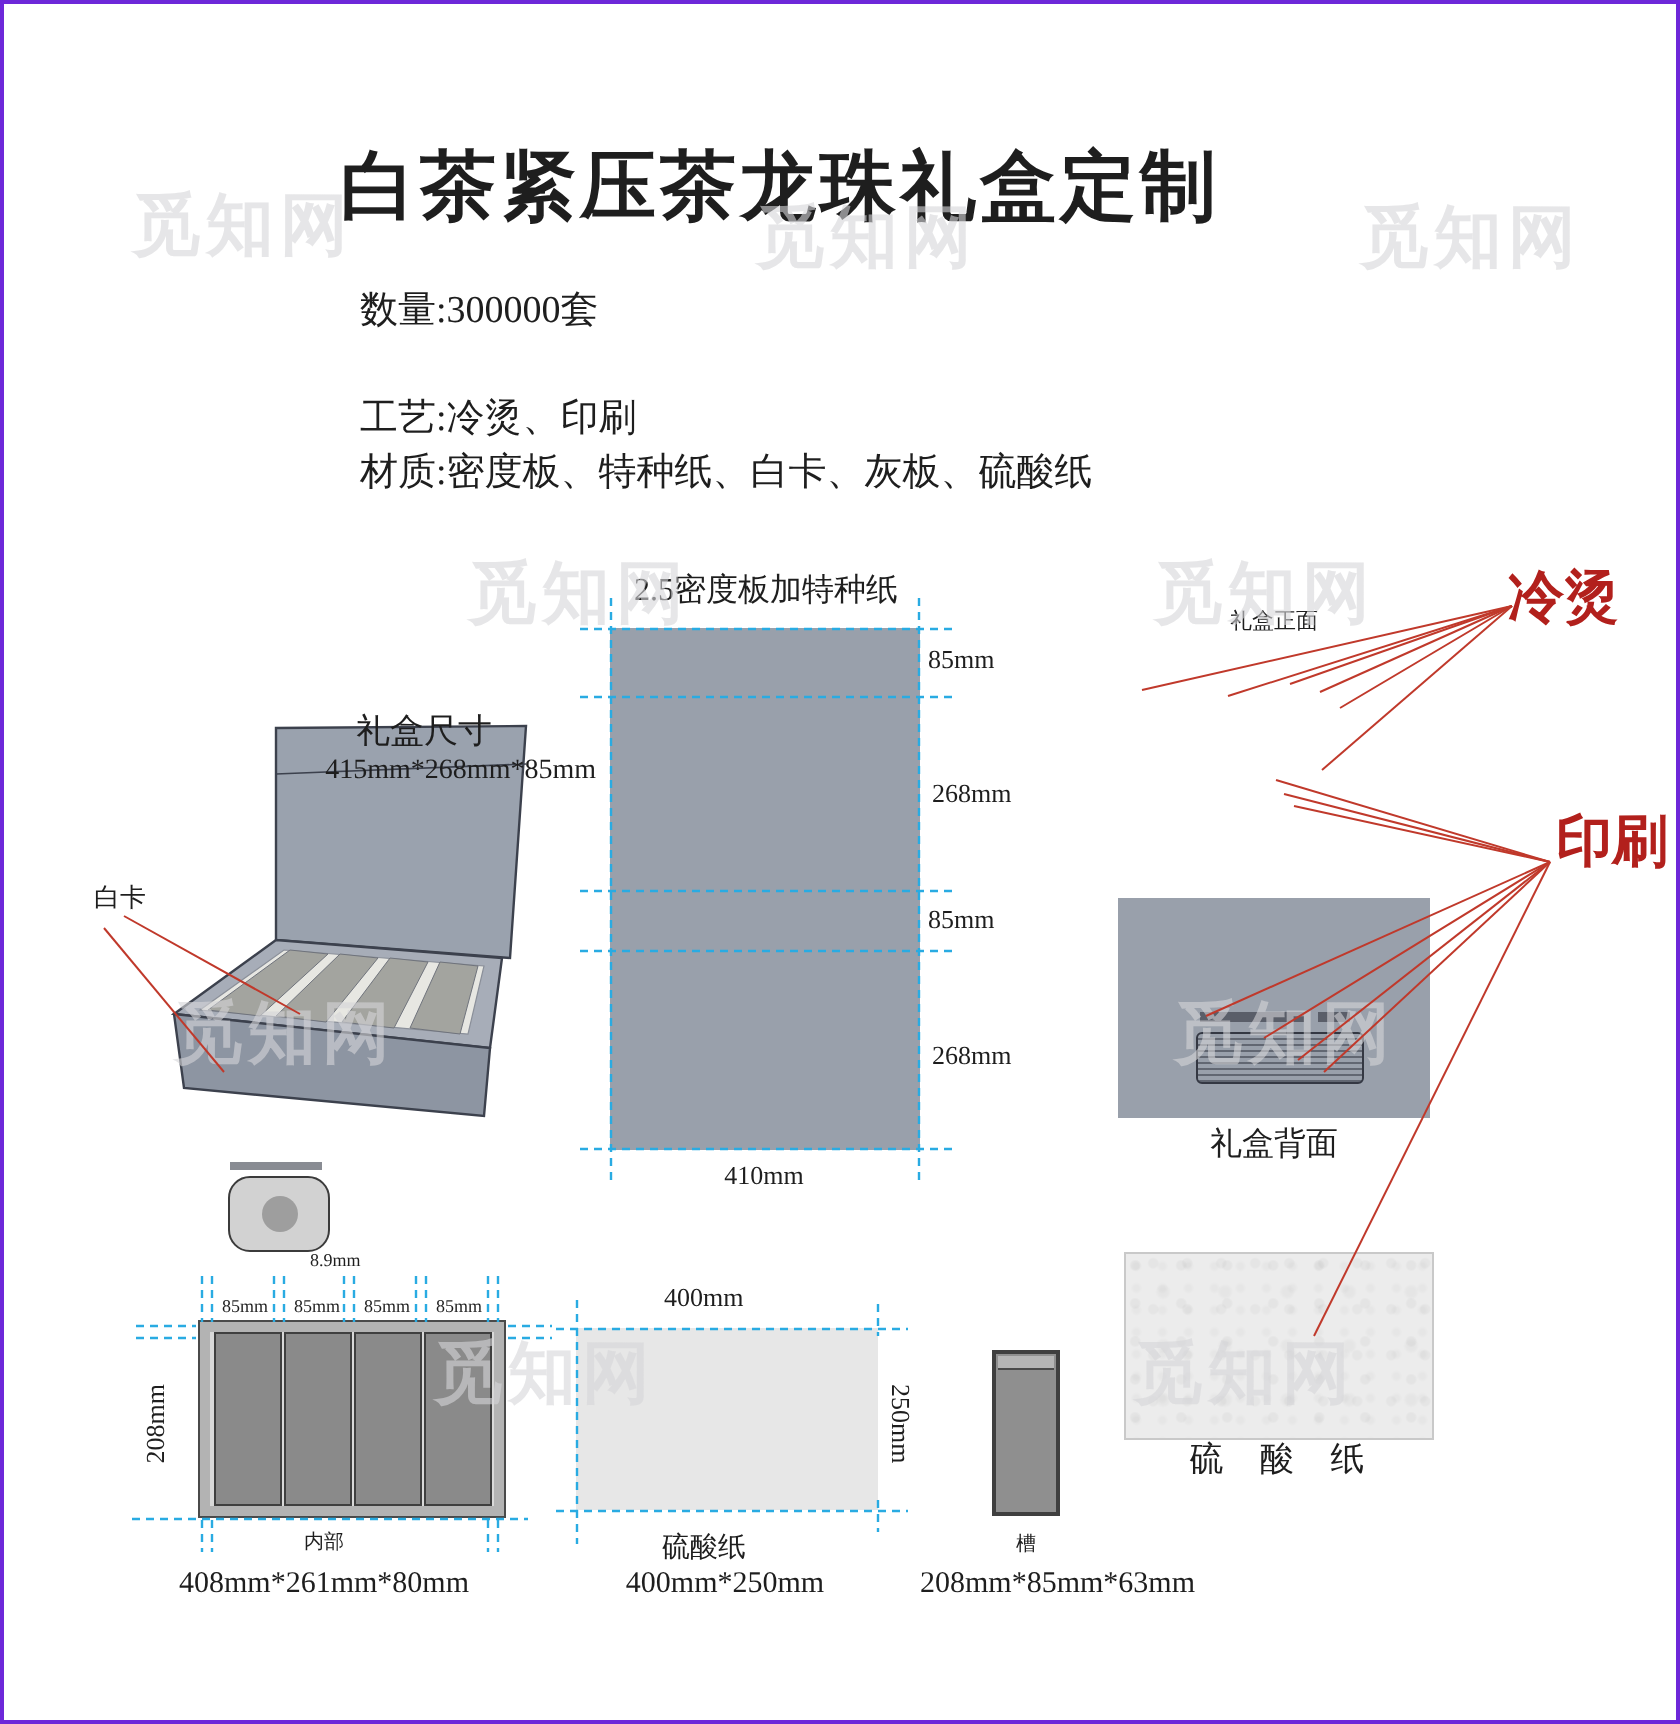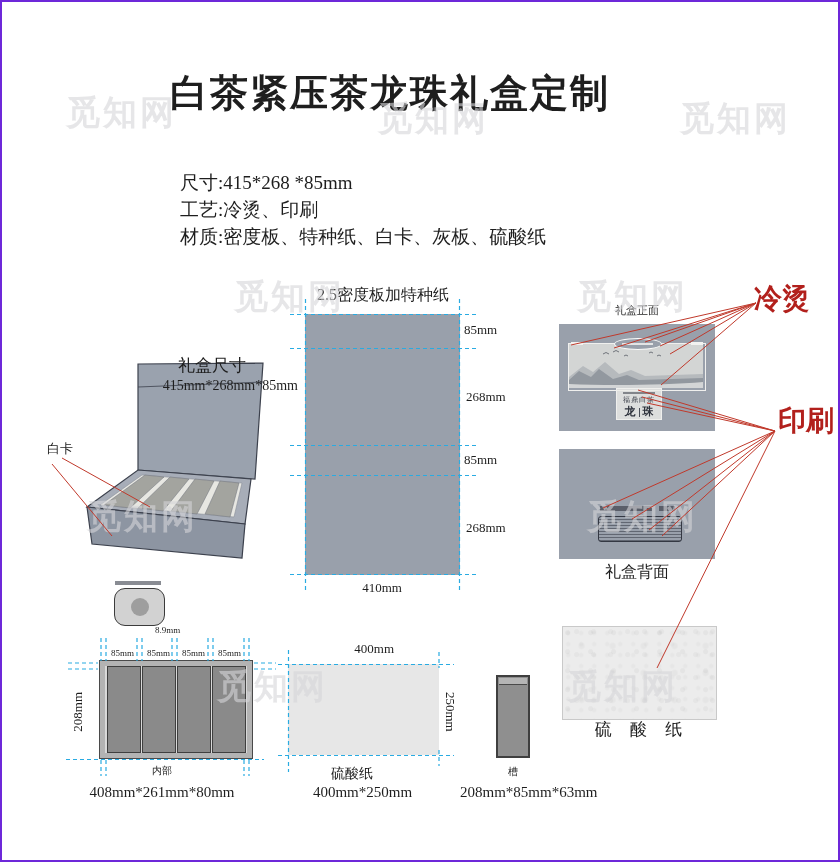--- a/index.html
+++ b/index.html
@@ -48,21 +48,21 @@
   <span class="wm" style="left:376px;top:94px;">觅知网</span>
   <span class="wm" style="left:678px;top:94px;">觅知网</span>
   <span class="wm" style="left:232px;top:272px;">觅知网</span>
   <span class="wm" style="left:575px;top:272px;">觅知网</span>
   <span class="wm" style="left:85px;top:492px;">觅知网</span>
   <span class="wm" style="left:585px;top:492px;">觅知网</span>
   <span class="wm" style="left:215px;top:662px;">觅知网</span>
   <span class="wm" style="left:565px;top:662px;">觅知网</span>
 
   <div class="abs title" style="left:168px;top:66px;">白茶紧压茶龙珠礼盒定制</div>
-  <div class="abs spec" style="left:178px;top:167px;">尺寸:415*268 *85mm</div>
+  <div class="abs spec" style="left:178px;top:140px;">数量:300000套</div>
   <div class="abs spec" style="left:178px;top:194px;">工艺:冷烫、印刷</div>
   <div class="abs spec" style="left:178px;top:221px;">材质:密度板、特种纸、白卡、灰板、硫酸纸</div>
 
   <div class="abs seclabel" style="left:150px;top:352px;width:120px;font-size:17px;">礼盒尺寸</div>
   <div class="abs dimlabel" style="left:124px;top:376px;width:172px;text-align:right;font-size:14px;">415mm*268mm*85mm</div>
 
   <svg class="abs" style="left:80px;top:360px;z-index:1;" width="200" height="205" viewBox="0 0 200 205">
 
     <polygon points="56,2 181,1 173,117 56,108" fill="#9aa2ae" stroke="#3c414d" stroke-width="1.2"></polygon>
     <line x1="56" y1="25" x2="181" y2="20" stroke="#3c414d" stroke-width="0.8"></line>
@@ -82,47 +82,20 @@
 
   <div class="abs seclabel" style="left:303px;top:283px;width:156px;">2.5密度板加特种纸</div>
   <div class="abs panel" style="left:303px;top:312px;width:155px;height:261px;"></div>
   <div class="abs dimlabel" style="left:462px;top:320px;">85mm</div>
   <div class="abs dimlabel" style="left:464px;top:387px;">268mm</div>
   <div class="abs dimlabel" style="left:462px;top:450px;">85mm</div>
   <div class="abs dimlabel" style="left:464px;top:518px;">268mm</div>
   <div class="abs dimlabel" style="left:340px;top:578px;width:80px;text-align:center;">410mm</div>
 
   <div class="abs seclabel" style="left:580px;top:301px;width:110px;font-size:11px;">礼盒正面</div>
-  <div class="abs panel" style="left:557px;top:322px;width:156px;height:107px;">
-
-    <div class="abs" style="left:9px;top:19px;width:136px;height:46px;border:1px solid #f0f0ee;">
-      <svg width="134" height="44" viewBox="0 0 134 44">
-        <rect width="134" height="44" fill="#d3d5d4"></rect>
-        <path d="M0,33 L14,22 L24,28 L36,18 L50,30 L62,26 L76,32 L134,30 L134,44 L0,44 Z" fill="#a9aeb4" opacity="0.7"></path>
-        <path d="M0,36 L10,27 L22,33 L30,25 L44,35 L58,31 L70,36 L134,34 L134,44 L0,44 Z" fill="#868c96" opacity="0.75"></path>
-        <path d="M0,44 L134,44 L134,38 C100,41 40,42 0,40 Z" fill="#e4e5e4" opacity="0.8"></path>
-        <path d="M34,10 q3,-3 6,0 M44,8 q3,-3 6,0 M55,12 q2,-2 4,0 M80,9 q2,-2 4,0 M88,12 q2,-2 4,0" stroke="#565a63" stroke-width="0.8" fill="none"></path>
-      </svg>
-      
-      <div class="abs" style="left:2px;top:-2px;width:12px;height:3px;background:#f2f2f0;"></div>
-      <div class="abs" style="right:2px;top:-2px;width:12px;height:3px;background:#f2f2f0;"></div>
-    </div>
-
-    <div class="abs" style="left:55px;top:14px;width:46px;height:10px;border:1px solid #fbfbfa;border-radius:50%;background:#99a0ab;z-index:2;">
-      <div class="abs" style="left:7px;top:3.5px;width:31px;height:2.5px;background:rgba(240,240,238,.85);"></div>
-    </div>
-
-    <div class="abs" style="left:57px;top:64px;width:44px;height:30px;border:1px solid #efefed;background:rgba(235,235,232,.82);text-align:center;">
-      <div class="abs" style="left:6px;top:2.5px;width:32px;height:2.5px;background:rgba(70,74,84,.6);"></div>
-      <div class="abs" style="left:0;top:6px;width:44px;font-size:7px;color:#3a3e48;letter-spacing:1px;">福鼎白茶</div>
-      <div class="abs" style="left:0;top:15px;width:44px;font-size:11px;font-weight:700;color:#2e323c;">
-        <span>龙</span><span style="display:inline-block;width:1px;height:9px;background:#4a4e58;margin:0 3px;vertical-align:middle;"></span><span>珠</span>
-      </div>
-    </div>
-  </div>
 
   <div class="abs panel" style="left:557px;top:447px;width:156px;height:110px;">
     <div class="bar" style="left:41px;top:57px;width:52px;height:5px;opacity:.8;"></div>
     <div class="bar" style="left:100px;top:57px;width:16px;height:5px;opacity:.8;"></div>
     <div class="microrows" style="left:39px;top:67px;width:82px;height:24px;padding:0;"></div>
   </div>
   <div class="abs seclabel" style="left:580px;top:560px;width:110px;font-size:16px;">礼盒背面</div>
 
   <div class="abs redlabel" style="left:752px;top:278px;">冷烫</div>
   <div class="abs redlabel" style="left:776px;top:400px;">印刷</div>
@@ -146,21 +119,21 @@
       <div class="slot" style="left:2px;width:32px;"></div>
       <div class="slot" style="left:37px;width:32px;"></div>
       <div class="slot" style="left:72px;width:32px;"></div>
       <div class="slot" style="left:107px;width:32px;"></div>
     </div>
   </div>
   <div class="abs dimlabel vert-up" style="left:68px;top:690px;">208mm</div>
   <div class="abs seclabel" style="left:130px;top:762px;width:60px;font-size:10px;">内部</div>
   <div class="abs dims" style="left:75px;top:782px;width:170px;">408mm*261mm*80mm</div>
 
-  <div class="abs dimlabel" style="left:330px;top:639px;width:62px;text-align:right;">400mm</div>
+  <div class="abs dimlabel" style="left:330px;top:639px;width:62px;text-align:left;">400mm</div>
   <div class="abs" style="left:286px;top:662px;width:151px;height:91px;background:#e7e7e7;z-index:1;"></div>
   <div class="abs dimlabel vert" style="left:440px;top:690px;">250mm</div>
   <div class="abs seclabel" style="left:315px;top:763px;width:70px;font-size:14px;">硫酸纸</div>
   <div class="abs dims" style="left:308px;top:782px;width:105px;">400mm*250mm</div>
 
   <div class="abs" style="left:494px;top:673px;width:34px;height:83px;background:#8f8f8f;border:2px solid #3f3f3f;box-sizing:border-box;z-index:1;">
     <div class="abs" style="left:1px;top:1px;right:1px;height:6px;background:#b5b5b5;border-bottom:1px solid #4a4a4a;"></div>
   </div>
   <div class="abs seclabel" style="left:496px;top:763px;width:30px;font-size:10px;">槽</div>
   <div class="abs dims" style="left:458px;top:782px;width:128px;">208mm*85mm*63mm</div>

